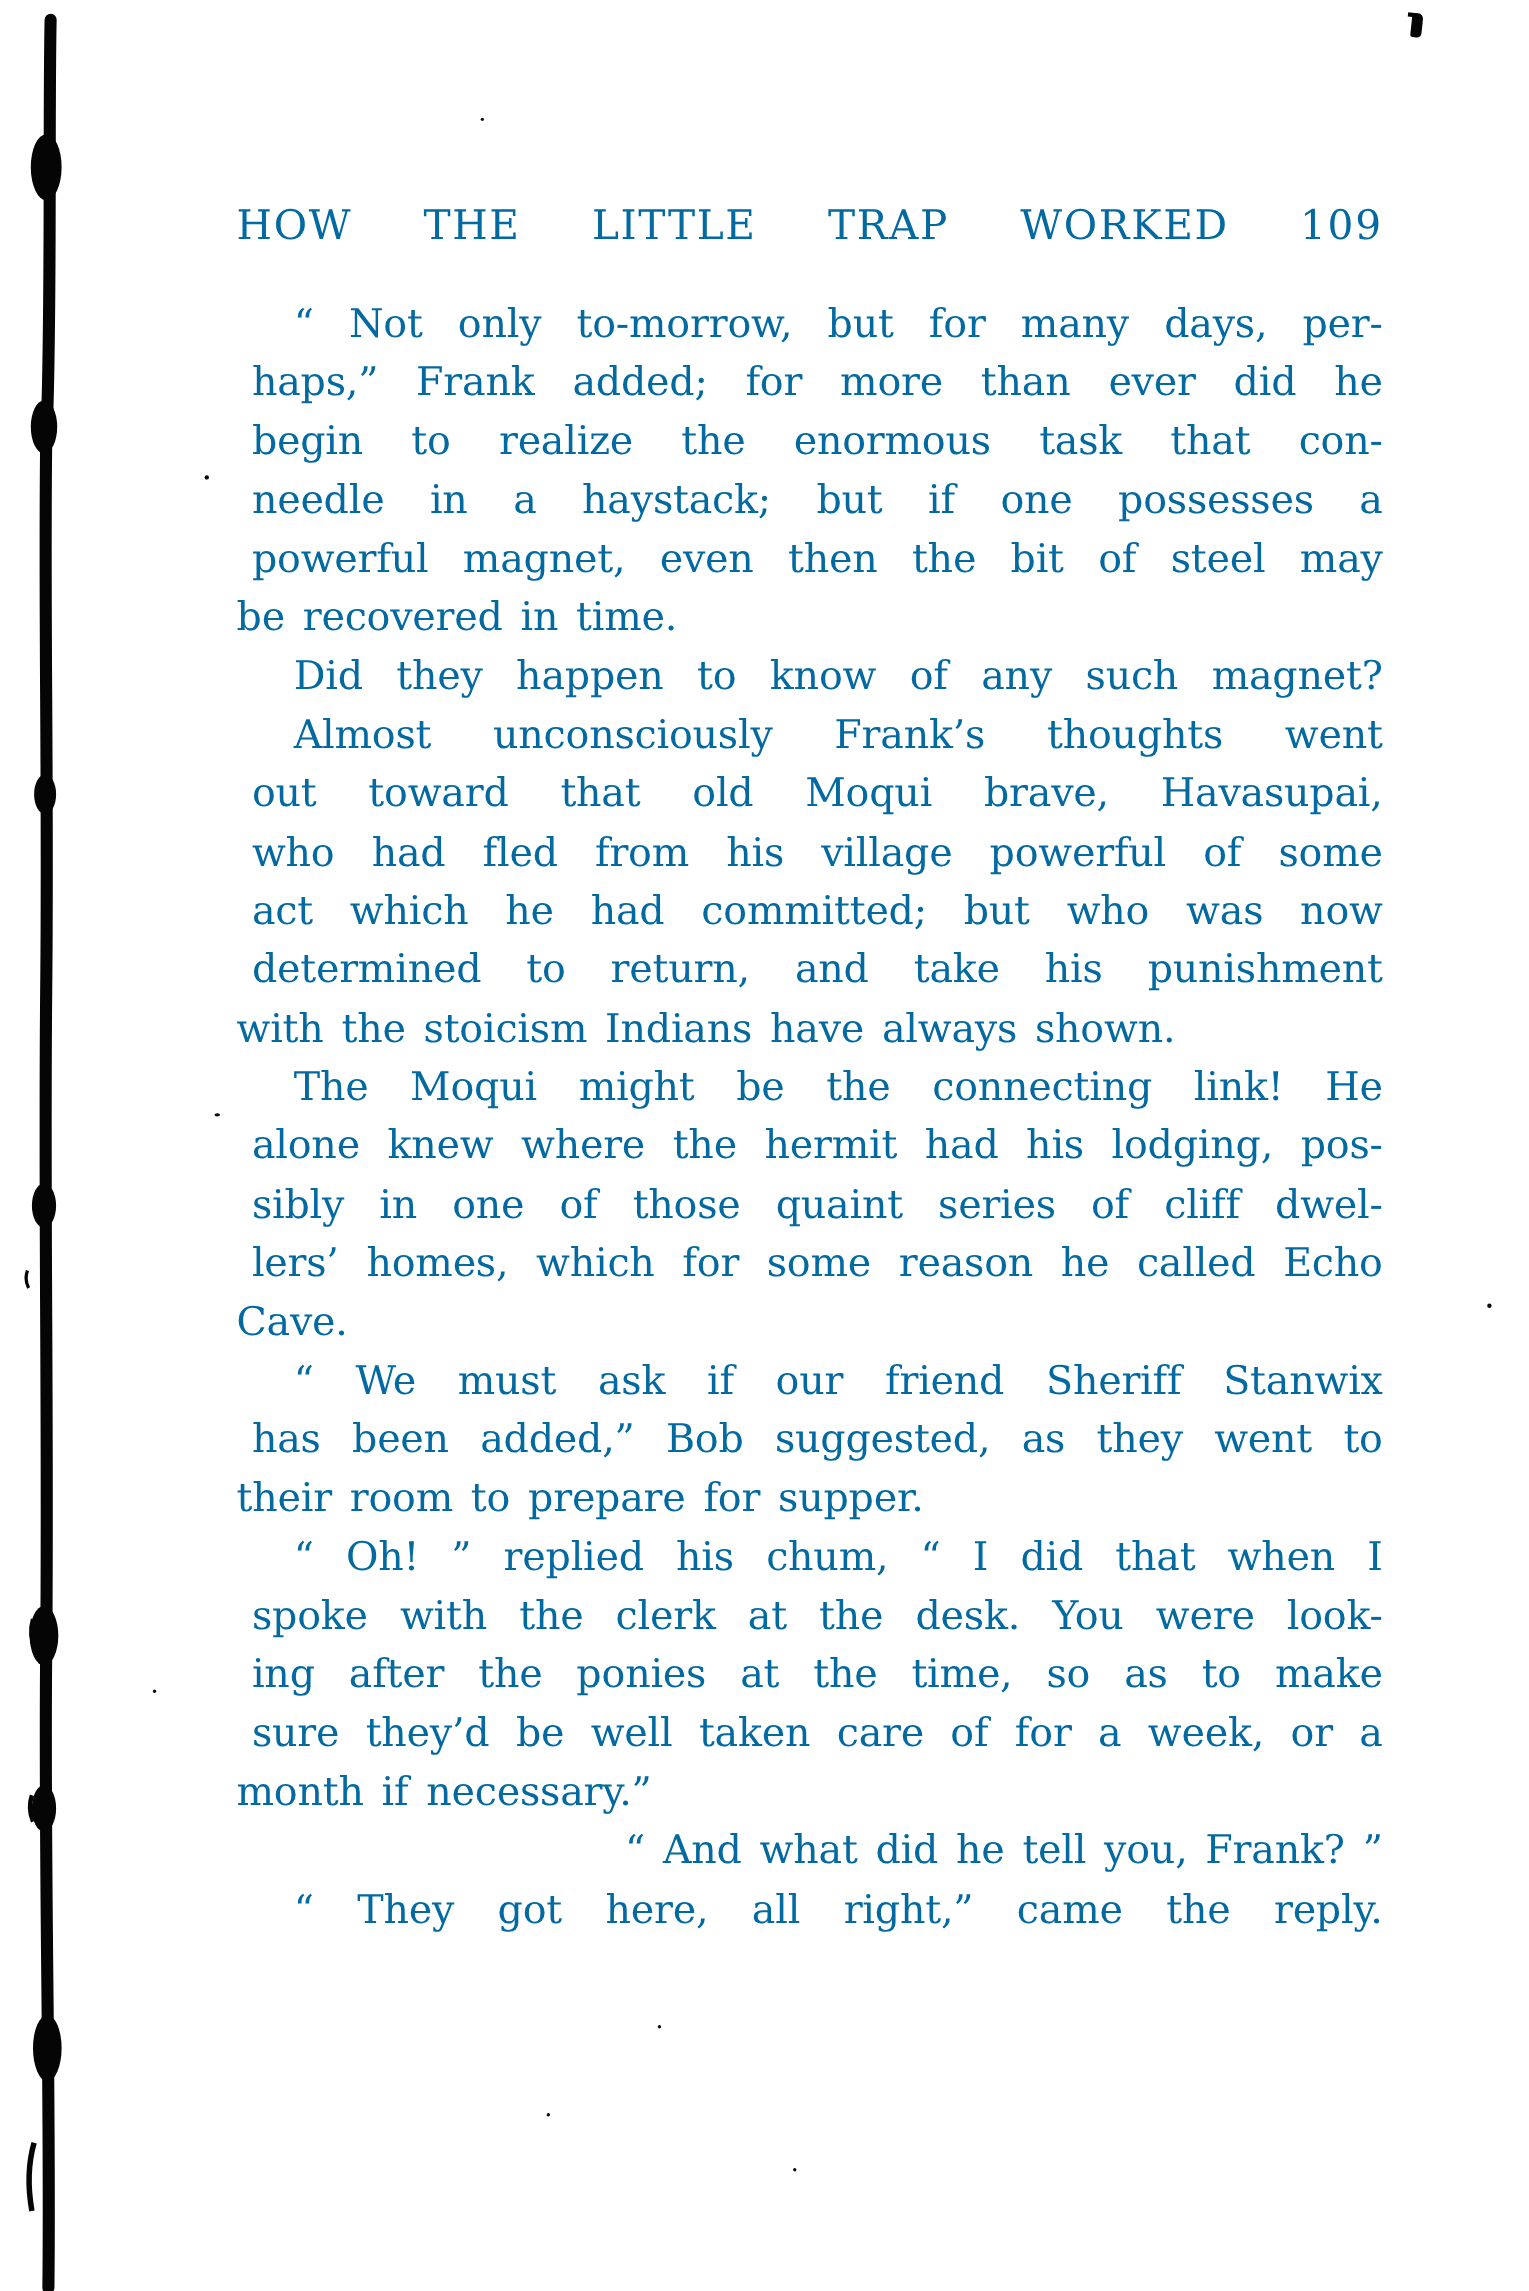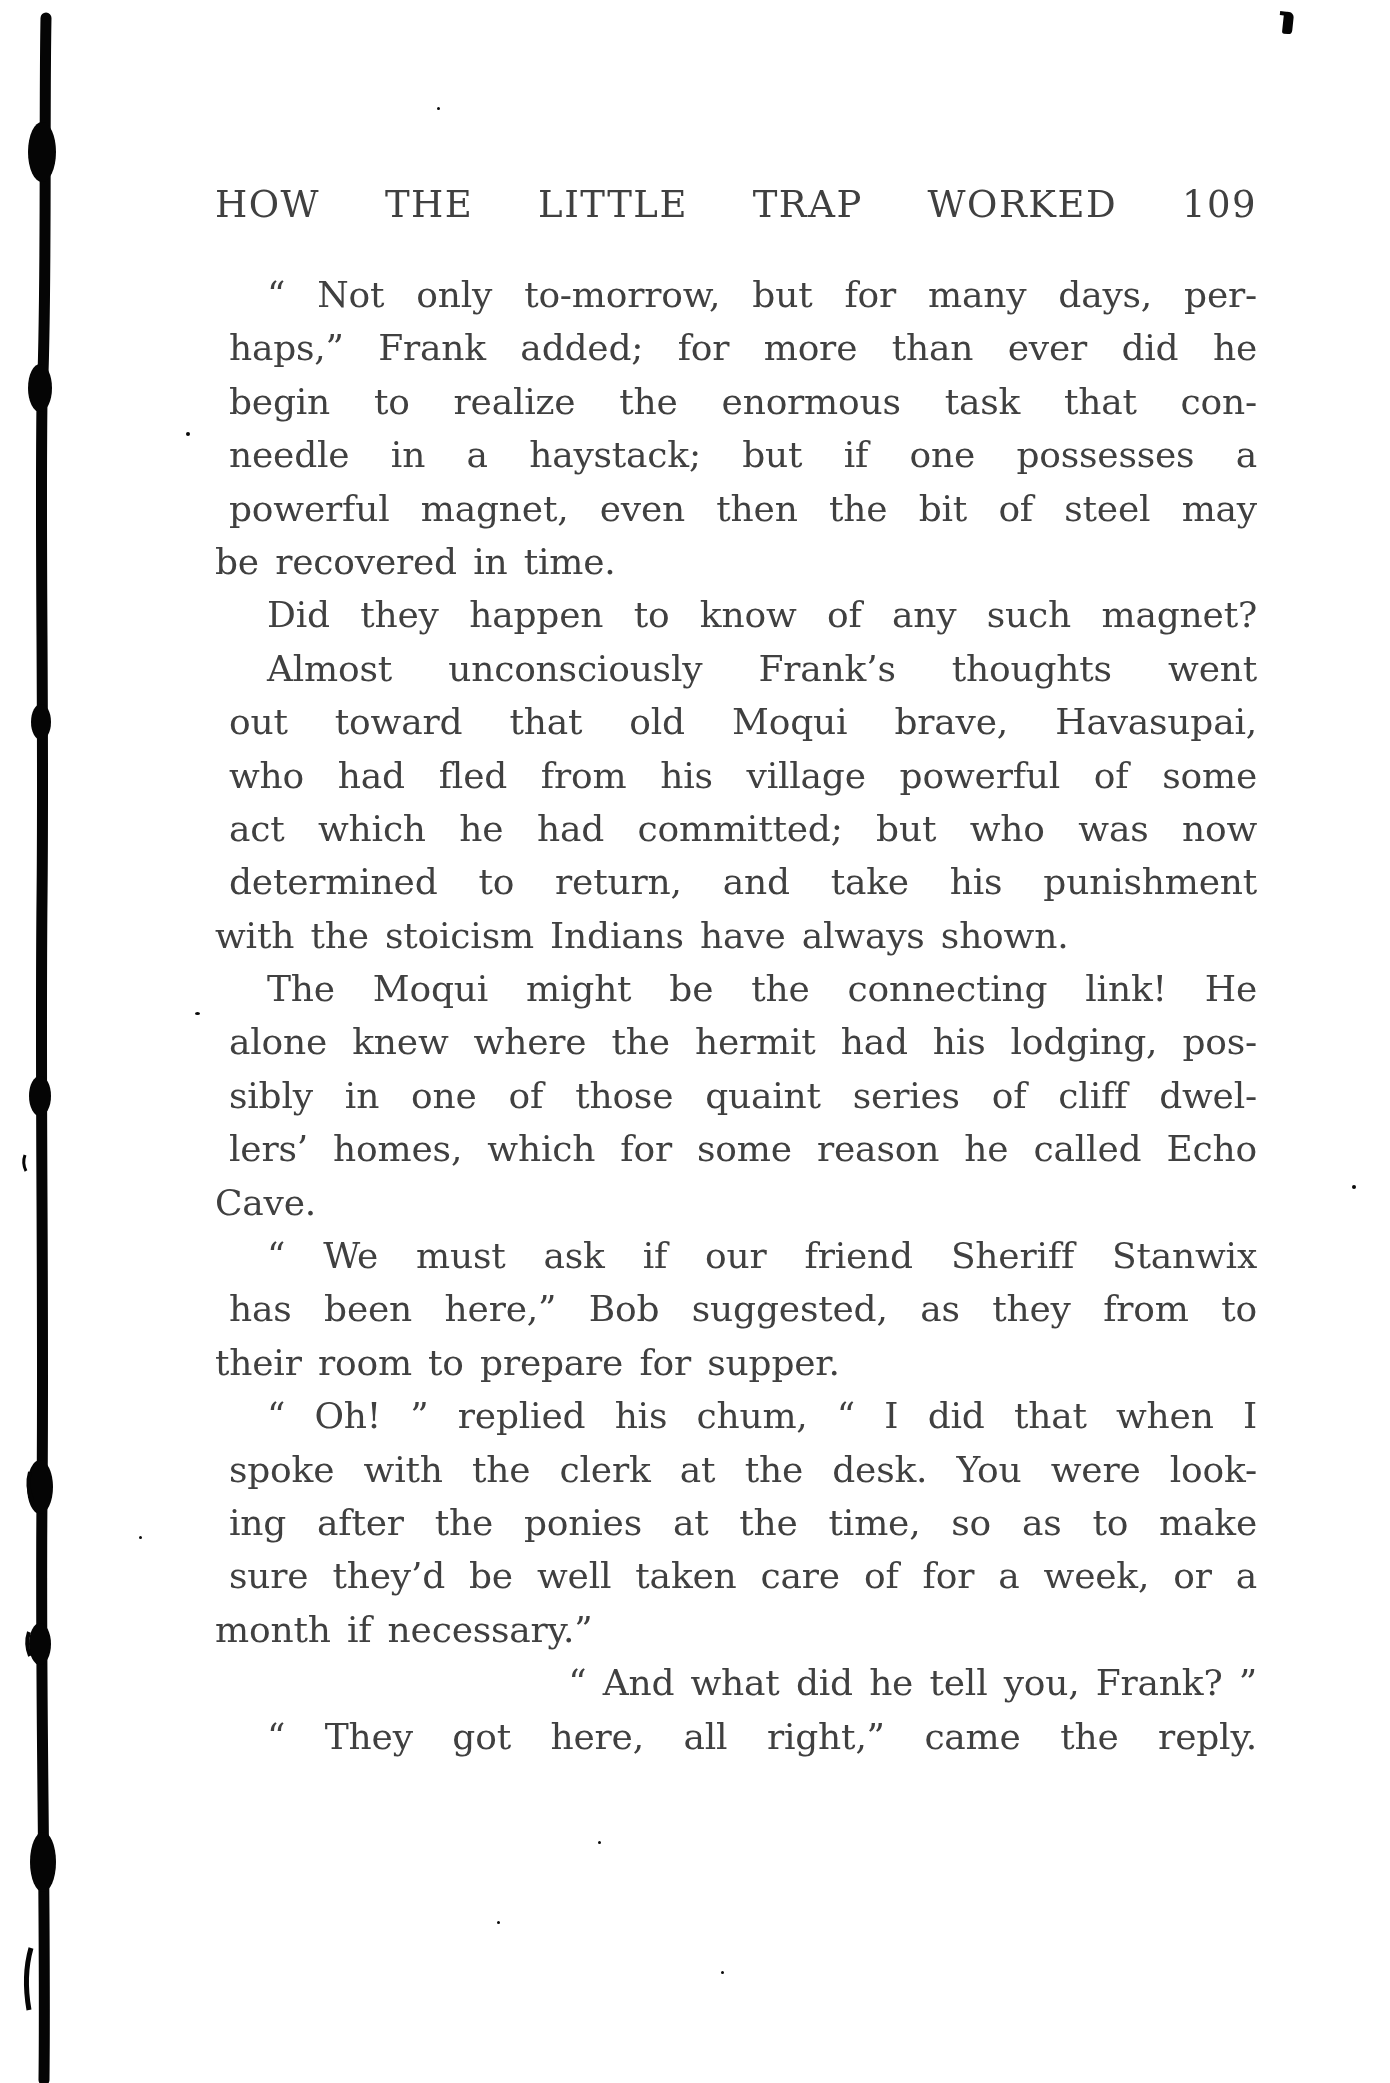--- a/index.html
+++ b/index.html
@@ -9,21 +9,21 @@
     height: 2083px;
     overflow: hidden;
     background: #ffffff;
   }
   .page {
     position: relative;
     width: 1390px;
     height: 2083px;
     background: #ffffff;
     font-family: "DejaVu Serif", "Liberation Serif", serif;
-    color: #404040;
+    color: #0369a1;
   }
   
   .spine-svg {
     position: absolute;
     left: 0;
     top: 0;
     width: 170px;
     height: 2083px;
   }
   
@@ -145,21 +145,21 @@
         <div class="line j">who had fled from his village powerful of some</div>
         <div class="line j">act which he had committed; but who was now</div>
         <div class="line j">determined to return, and take his punishment</div>
         <div class="line">with the stoicism Indians have always shown.</div>
         <div class="line ind j">The Moqui might be the connecting link!  He</div>
         <div class="line j">alone knew where the hermit had his lodging, pos-</div>
         <div class="line j">sibly in one of those quaint series of cliff dwel-</div>
         <div class="line j">lers’ homes, which for some reason he called Echo</div>
         <div class="line">Cave.</div>
         <div class="line ind j">“ We must ask if our friend Sheriff Stanwix</div>
-        <div class="line j">has been here,” Bob suggested, as they from to</div>
+        <div class="line j">has been added,” Bob suggested, as they went to</div>
         <div class="line">their room to prepare for supper.</div>
         <div class="line ind j">“ Oh! ” replied his chum, “ I did that when I</div>
         <div class="line j">spoke with the clerk at the desk.  You were look-</div>
         <div class="line j">ing after the ponies at the time, so as to make</div>
         <div class="line j">sure they’d be well taken care of for a week, or a</div>
         <div class="line">month if necessary.”</div>
         <div class="line ind">“ And what did he tell you, Frank? ”</div>
         <div class="line ind j">“ They got here, all right,” came the reply.</div>
       </div>
   </div>

